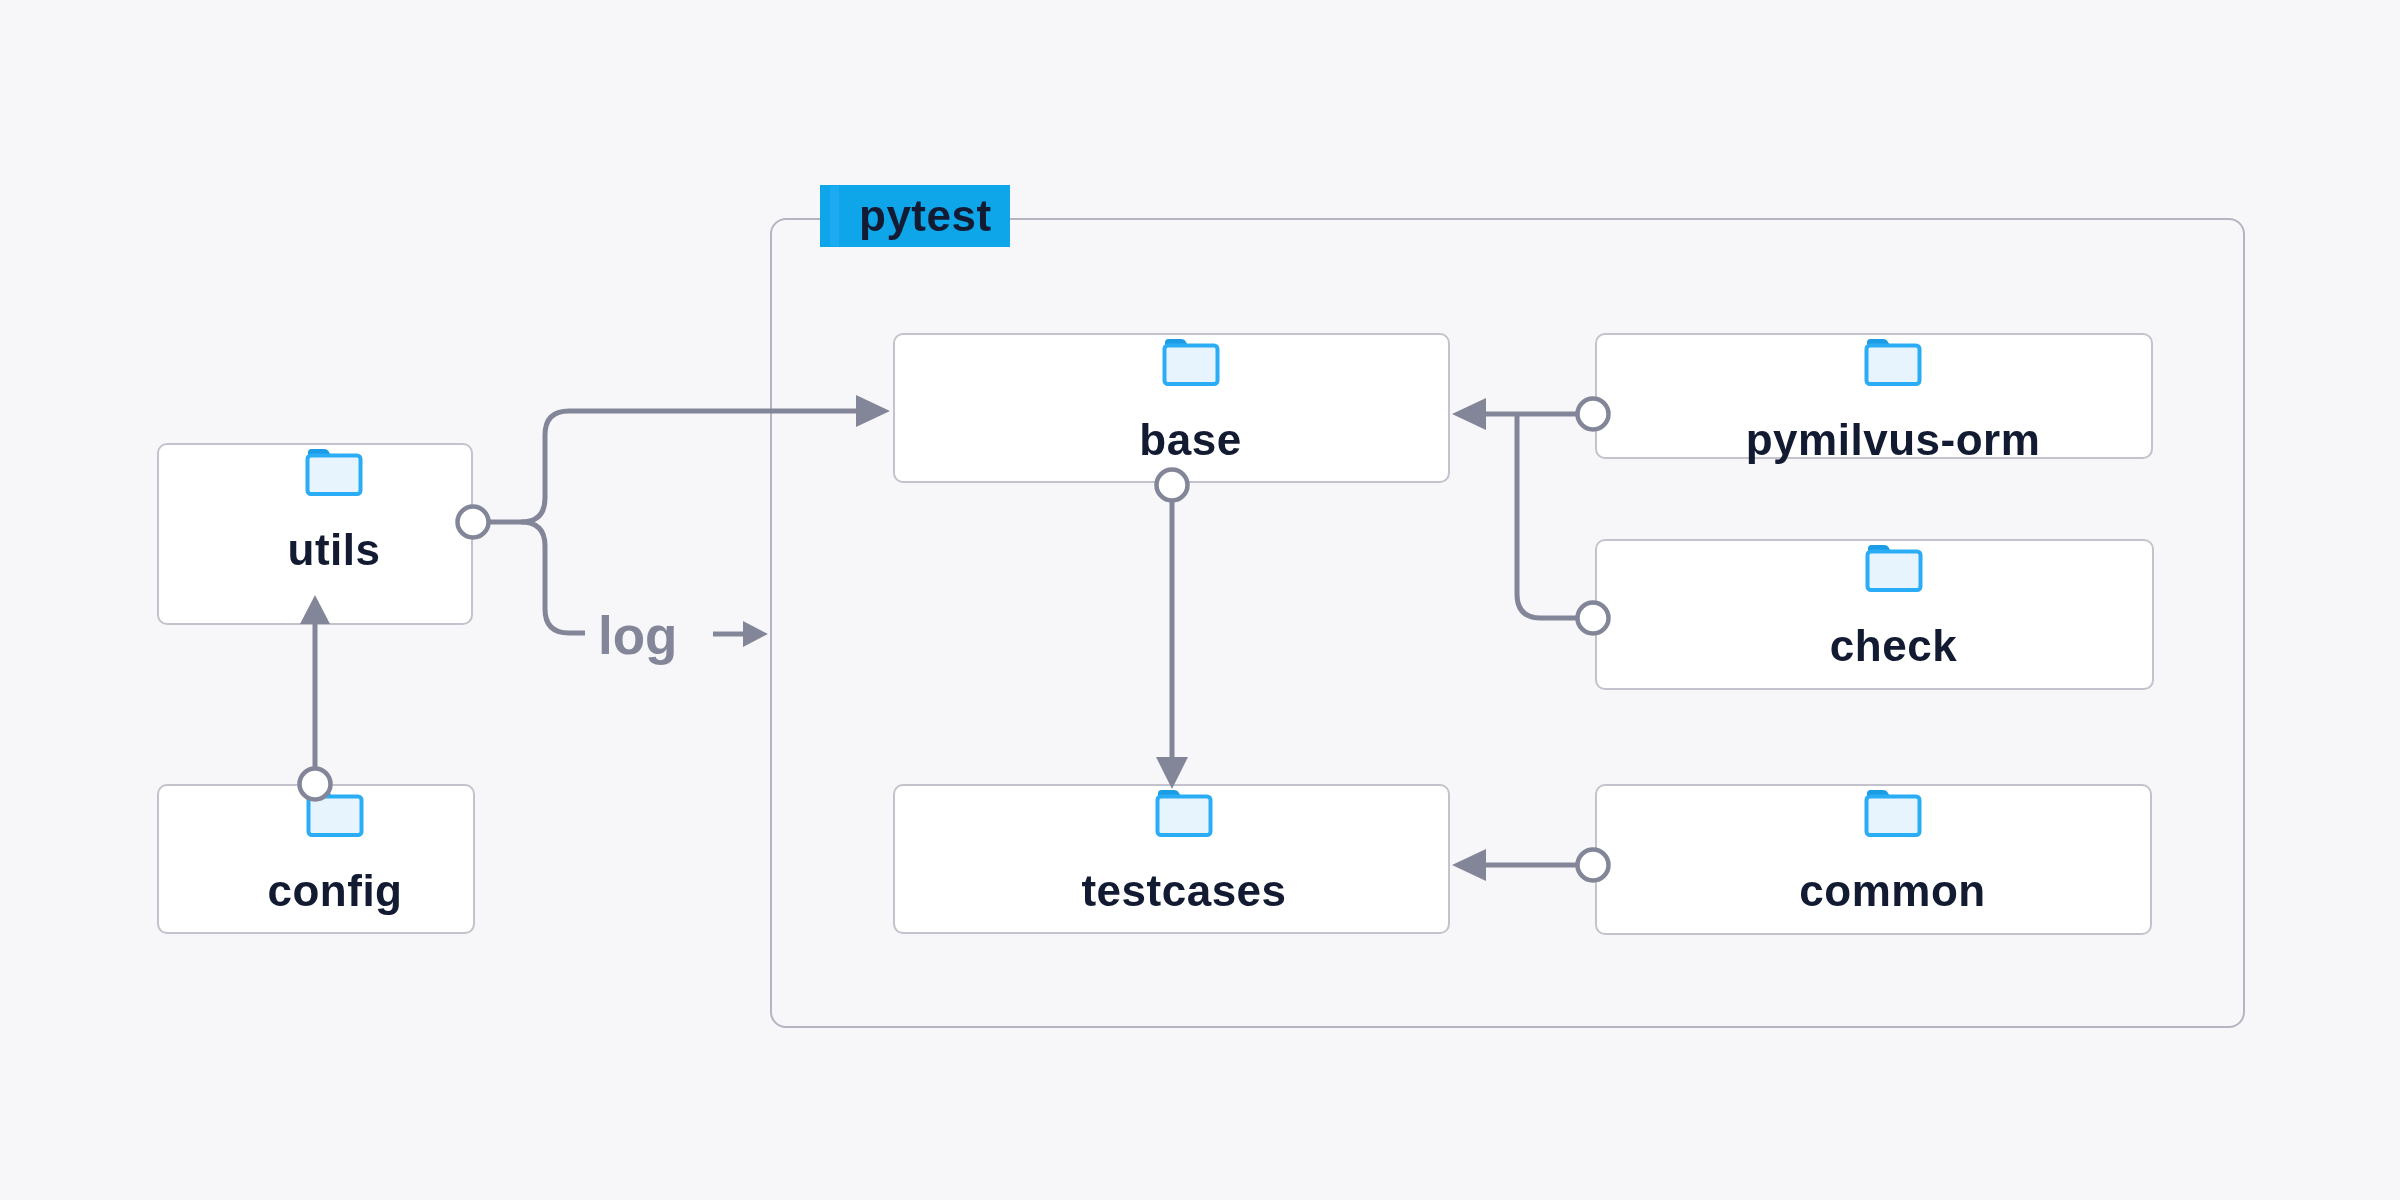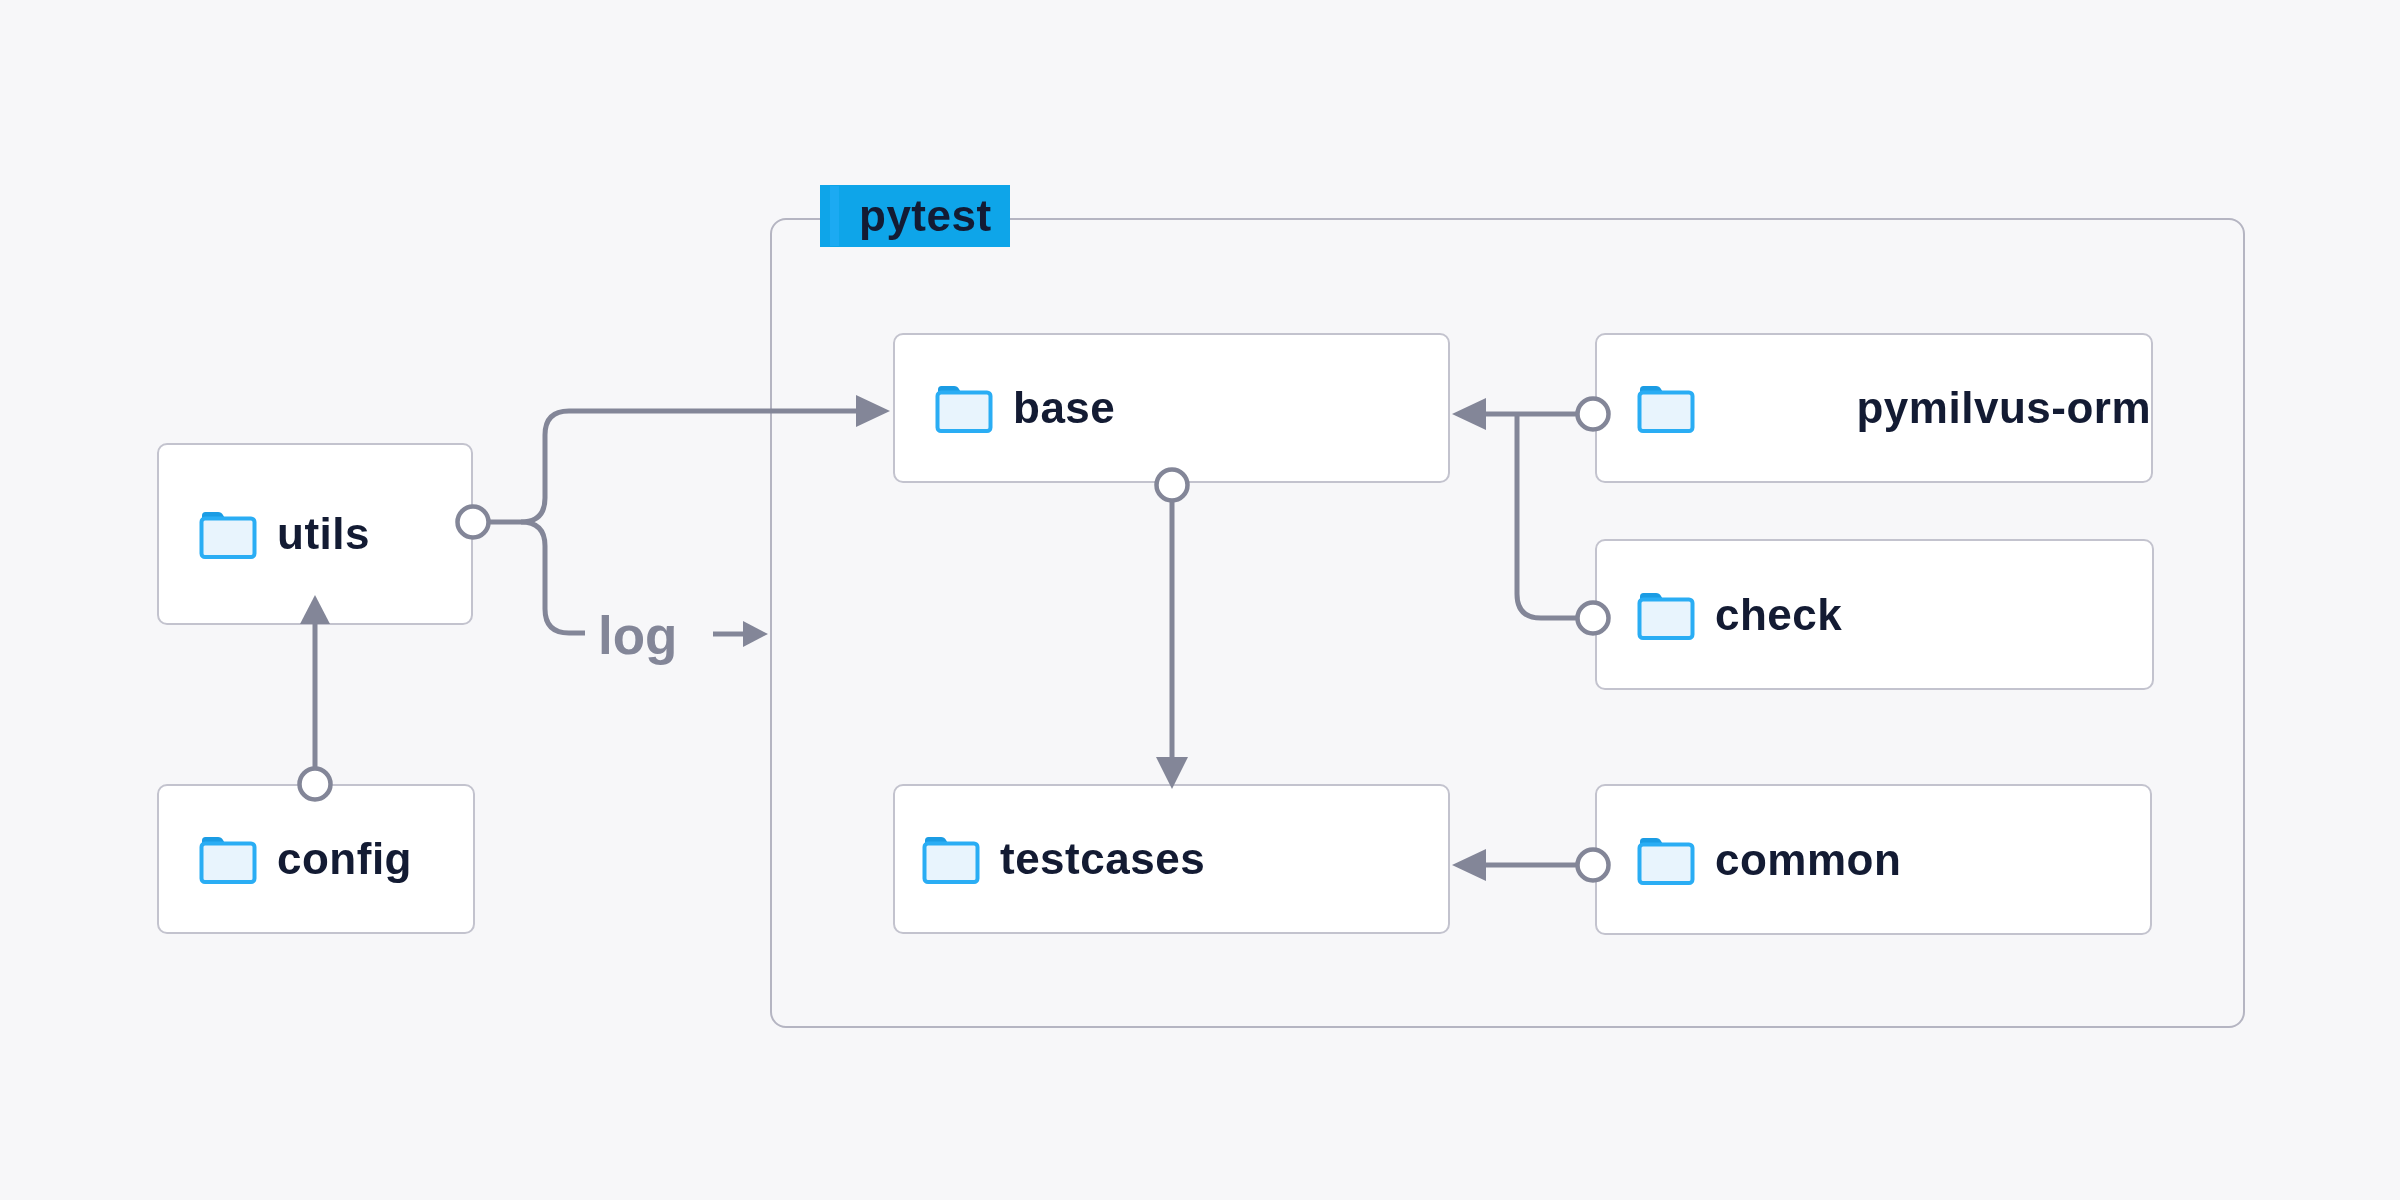--- a/index.html
+++ b/index.html
@@ -40,22 +40,23 @@
   }
   .node {
     position: absolute;
     background: #ffffff;
     border: 2px solid #c3c3ce;
     border-radius: 10px;
     box-sizing: border-box;
     display: flex;
     align-items: center;
     padding-left: 38px;
-    gap: 18px;
+    gap: 28px;
     z-index: 2;
+    flex-direction: column;
   }
   .node-label {
     font-size: 44px;
     font-weight: 600;
     color: #131b33;
     letter-spacing: 0.5px;
     white-space: nowrap;
   }
   .folder { display: inline-flex; }
   .edge-label {
@@ -112,21 +113,21 @@
   <div class="node" style="left:893px;top:333px;width:557px;height:150px;">
     <span class="folder">
       <svg viewBox="0 0 62 52" width="62" height="52">
         <path d="M5 13 V7.5 Q5 4 8.5 4 H21 Q24.5 4 26 7 L29.5 13 Z" fill="#1b9ce4"></path>
         <rect x="4.5" y="10.5" width="53" height="38.5" rx="3.5" fill="#e8f4fd" stroke="#2aadf4" stroke-width="4"></rect>
       </svg>
     </span>
     <span class="node-label">base</span>
   </div>
 
-  <div class="node" style="left:1595px;top:333px;width:558px;height:150px;justify-content:space-between;">
+  <div class="node" style="left:1595px;top:333px;width:558px;height:126px;justify-content:space-between;">
     <span class="folder">
       <svg viewBox="0 0 62 52" width="62" height="52">
         <path d="M5 13 V7.5 Q5 4 8.5 4 H21 Q24.5 4 26 7 L29.5 13 Z" fill="#1b9ce4"></path>
         <rect x="4.5" y="10.5" width="53" height="38.5" rx="3.5" fill="#e8f4fd" stroke="#2aadf4" stroke-width="4"></rect>
       </svg>
     </span>
     <span class="node-label">pymilvus-orm</span>
   </div>
 
   <div class="node" style="left:1595px;top:539px;width:559px;height:151px;">

